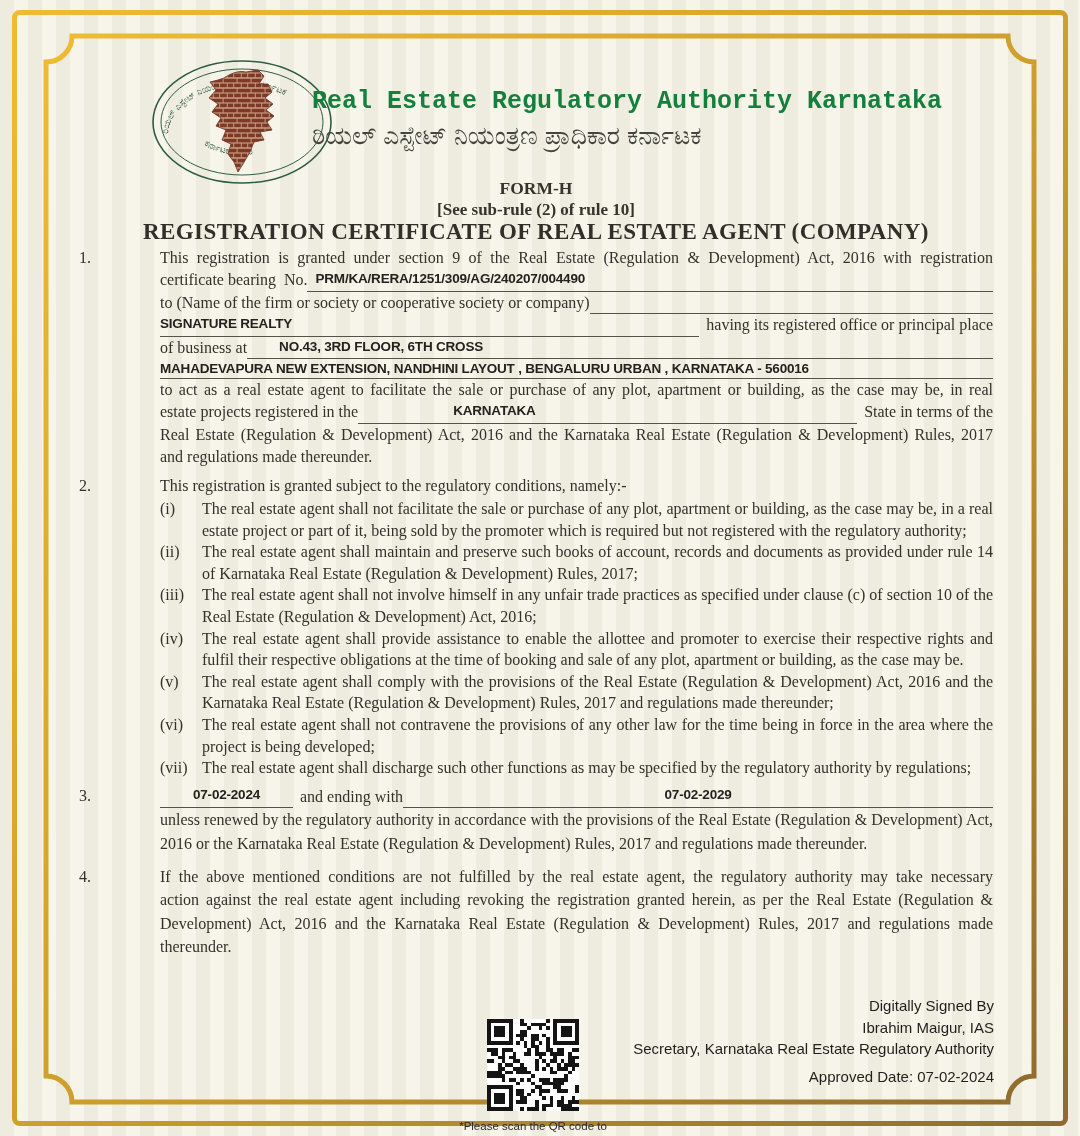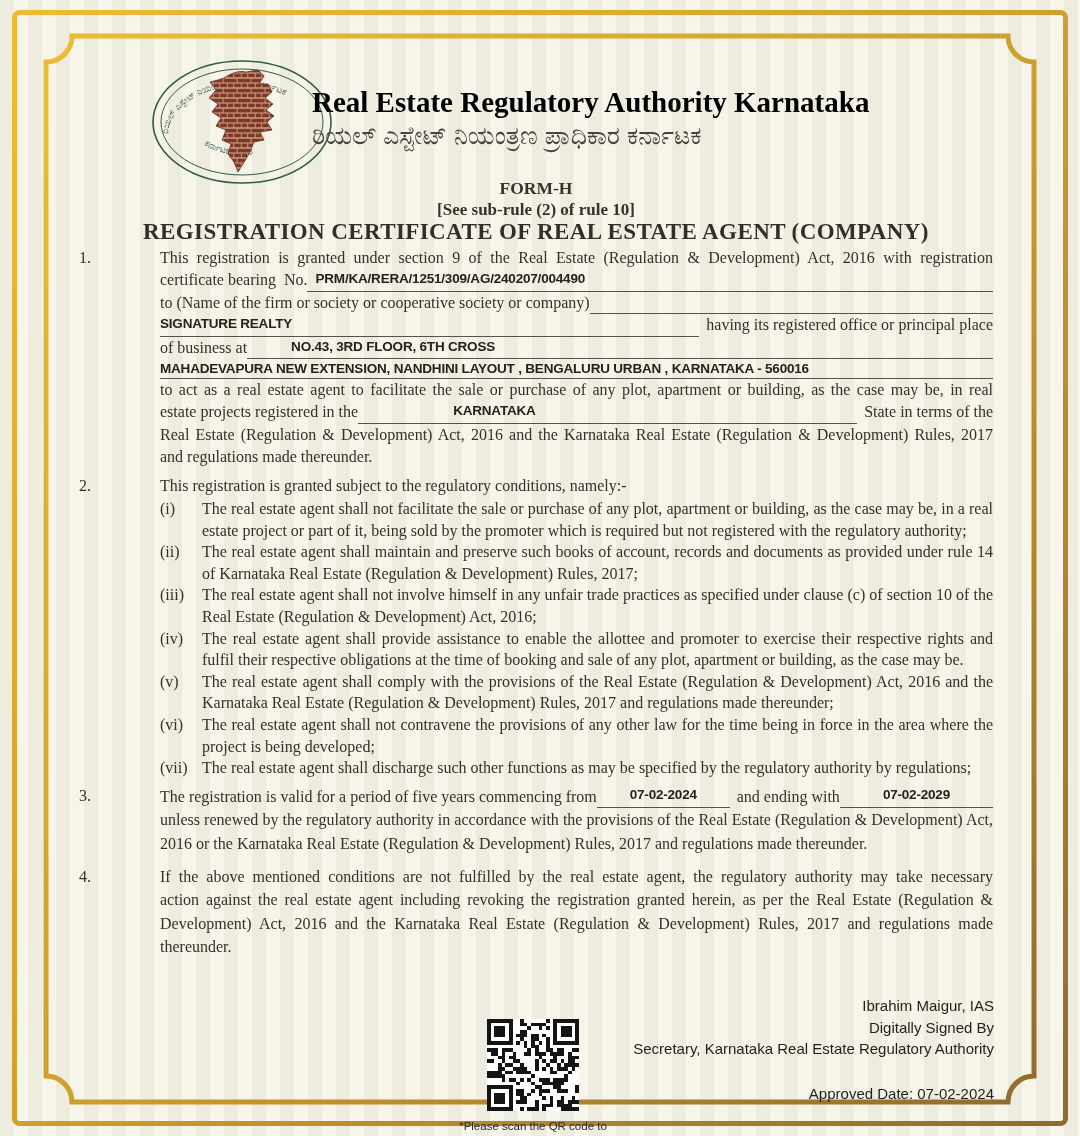--- a/index.html
+++ b/index.html
@@ -7,21 +7,21 @@
     width:1080px;height:1136px;position:relative;overflow:hidden;
     background-color:#f7f5ea;
     background-image:repeating-linear-gradient(90deg,#eeecdf 0px,#eeecdf 14px,#f7f5ea 14px,#f7f5ea 28px);
     font-family:"Liberation Serif", serif;
     color:#34312b;
   }
   .border-svg{position:absolute;inset:0;pointer-events:none;}
   
   .logo{position:absolute;left:146px;top:58px;width:192px;height:128px;}
   .org-titles{position:absolute;left:312px;top:86px;width:690px;}
-  .org-en{font-family:Liberation Serif, serif;font-weight:bold;font-size:29px;color:#000000;letter-spacing:0px;line-height:32px;}
+  .org-en{font-family:Liberation Mono, monospace;font-weight:bold;font-size:25px;color:#15803d;letter-spacing:0px;line-height:32px;}
   .org-kn{font-family:"Liberation Sans",sans-serif;font-size:25px;color:#454540;line-height:32px;margin-top:1px;}
   .form-titles{position:absolute;left:0;top:178px;width:1072px;text-align:center;}
   .form-h{font-size:17.5px;font-weight:bold;color:#36332d;line-height:21px;}
   .form-sub{font-size:17px;font-weight:bold;color:#36332d;line-height:21px;font-family:Liberation Serif, serif;}
   .form-head{font-size:23px;font-weight:bold;color:#322f2a;line-height:23px;letter-spacing:0.4px;}
   
   .doc-body{position:absolute;left:79px;top:247px;width:914px;font-size:16px;}
   .clause{display:flex;align-items:flex-start;}
   .cnum{width:35px;flex:none;line-height:22.4px;}
   .ccontent{flex:1;line-height:22.4px;margin-left:46px;}
@@ -37,21 +37,21 @@
   .cond{display:flex;align-items:flex-start;}
   .cond .rnum{width:42px;flex:none;line-height:21.6px;}
   .cond .rtxt{flex:1;text-align:justify;line-height:21.6px;}
   .just{text-align:justify;}
   .mt6{margin-top:6px;}.mt10{margin-top:10px;}
   
   .footer{position:absolute;left:0;top:983px;width:1080px;height:140px;}
   .qr-block{position:absolute;left:447px;top:2px;width:172px;text-align:center;margin-top:34px;}
   .qr-caption{font-family:"Liberation Sans",sans-serif;font-size:11.5px;color:#2c2a26;line-height:14px;margin-top:4px;}
   .sig-block{position:absolute;right:86px;top:12px;text-align:right;font-family:"Liberation Sans",sans-serif;font-size:15px;color:#201f1c;line-height:21.5px;}
-  .approved{margin-top:23px;}
+  .approved{margin-top:6px;}
 </style>
 </head>
 <body>
 
 <svg class="border-svg" width="1080" height="1136" viewBox="0 0 1080 1136">
   <defs>
     <linearGradient id="goldgrad" x1="0" y1="0" x2="1" y2="1">
       <stop offset="0" stop-color="#eebb35"></stop>
       <stop offset="0.5" stop-color="#cfa02c"></stop>
       <stop offset="1" stop-color="#8f6c2e"></stop>
@@ -114,21 +114,21 @@
       </div>
       <div class="frow">
         <span class="field">
             <span class="fval">SIGNATURE REALTY</span>
           </span>
         <span class="sfx">having its registered office or principal place</span>
       </div>
       <div class="frow">
         <span class="lbl">of business at</span>
         <span class="field">
-            <span class="fval" style="padding-left:44px">NO.43, 3RD FLOOR, 6TH CROSS</span>
+            <span class="fval" style="padding-left:32px">NO.43, 3RD FLOOR, 6TH CROSS</span>
           </span>
       </div>
       <div class="frow">
         <span class="field">
             <span class="fval">MAHADEVAPURA NEW EXTENSION, NANDHINI LAYOUT , BENGALURU URBAN , KARNATAKA - 560016</span>
           </span>
       </div>
       <div class="jline">to act as a real estate agent to facilitate the sale or purchase of any plot, apartment or building, as the case may  be, in real</div>
       <div class="frow">
         <span class="lbl">estate projects registered in the</span>
@@ -176,21 +176,20 @@
           <div class="rtxt">The real estate agent shall discharge such other functions as may be specified by the regulatory authority by regulations;</div>
         </div>
       </div>
     </div>
   </div>
 
   <div class="clause mt6">
     <div class="cnum">3.</div>
     <div class="ccontent" style="line-height:23.4px">
       <div class="frow">
-        <span class="lbl">The registration is valid for a period of five years commencing from</span>
         <span class="field fixed" style="width:133px;justify-content:center">
             <span class="fval">07-02-2024</span>
           </span>
         <span class="sfx">and ending with</span>
         <span class="field" style="justify-content:center">
             <span class="fval">07-02-2029</span>
           </span>
       </div>
       <div class="just">unless renewed by the regulatory authority in accordance with the provisions of the Real Estate (Regulation &amp; Development) Act, 2016 or the Karnataka Real Estate (Regulation &amp; Development) Rules, 2017 and regulations made thereunder.</div>
     </div>
@@ -502,18 +501,18 @@
         <rect x="22" y="24" width="1" height="1" fill="#141414"></rect>
         <rect x="23" y="24" width="1" height="1" fill="#141414"></rect>
         <rect x="24" y="24" width="1" height="1" fill="#141414"></rect>
       </svg>
     <div class="qr-caption">
       <div>*Please scan the QR code to validate</div>
       <div>the regulations of the certificate.</div>
     </div>
   </div>
   <div class="sig-block">
+    <div>Digitally Signed By</div>
     <div>Ibrahim Maigur, IAS</div>
-    <div>Digitally Signed By</div>
     <div>Secretary, Karnataka Real Estate Regulatory Authority</div>
     <div class="approved">Approved Date: 07-02-2024</div>
   </div>
 </div>
 
 </body></html>

